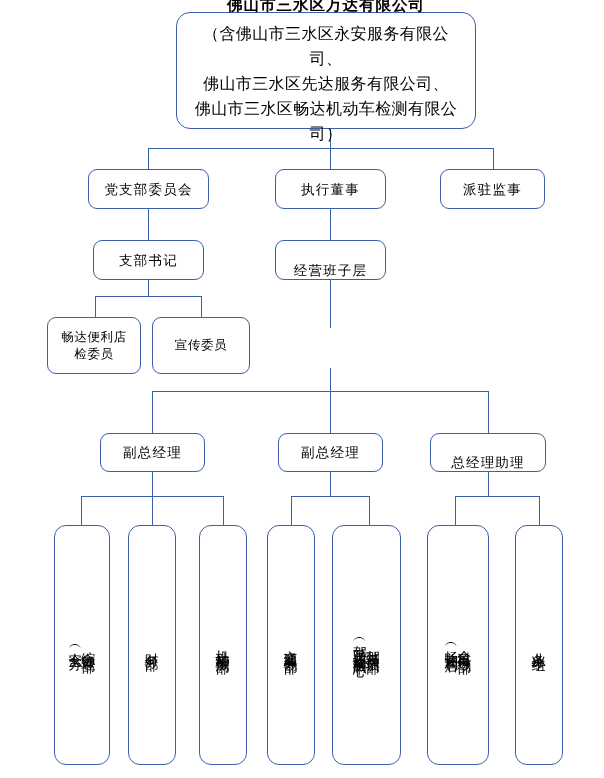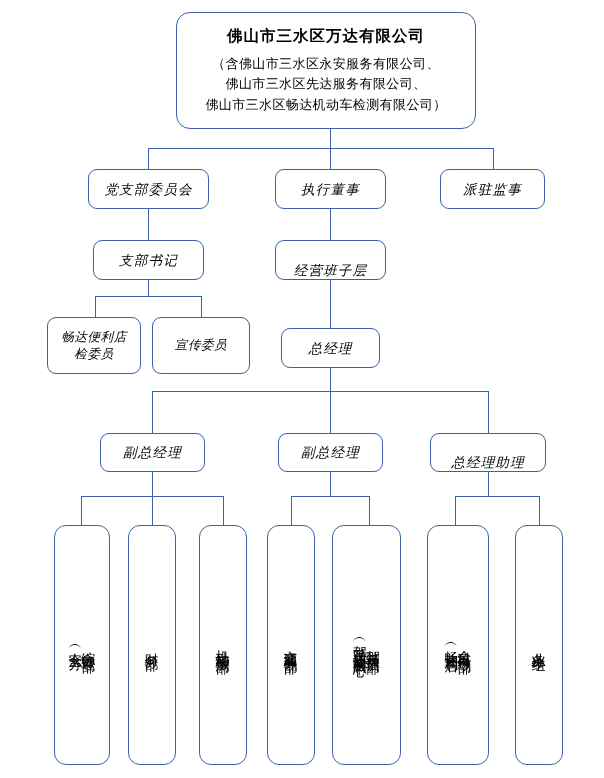--- a/index.html
+++ b/index.html
@@ -38,31 +38,30 @@
     justify-content: center;
     padding: 6px 10px;
   }
   .root-title {
     font-size: 15.5px;
     font-weight: bold;
     letter-spacing: 1px;
     margin-bottom: 7px;
   }
   .root-sub {
-    font-size: 13px;
+    font-size: 16px;
     line-height: 1.55;
     letter-spacing: 0.4px;
   }
   .root-sub span { display: block; }
 
   .node-label {
     font-size: 13.5px;
     letter-spacing: 1.2px;
     white-space: pre-line;
-    font-style: italic;
   }
   .node-label.small {
     font-size: 12.5px;
     letter-spacing: 0.6px;
   }
 
   
   .node.vert {
     border-radius: 12px;
     align-items: center;
@@ -172,23 +171,20 @@
 
   <div class="node" style="left:47px; top:317px; width:94px; height:57px;">
     <span class="node-label small">畅达便利店
 检委员</span>
   </div>
 
   <div class="node" style="left:152px; top:317px; width:98px; height:57px;">
     <span class="node-label small">宣传委员</span>
   </div>
 
-  <div class="node" style="left:281px; top:328px; width:99px; height:40px;">
-    <span class="node-label">总经理</span>
-  </div>
 
   <div class="node" style="left:100px; top:433px; width:105px; height:39px;">
     <span class="node-label">副总经理</span>
   </div>
 
   <div class="node" style="left:278px; top:433px; width:105px; height:39px;">
     <span class="node-label">副总经理</span>
   </div>
 
   <div class="node" style="left:430px; top:433px; width:116px; height:39px;align-items:flex-end;">

